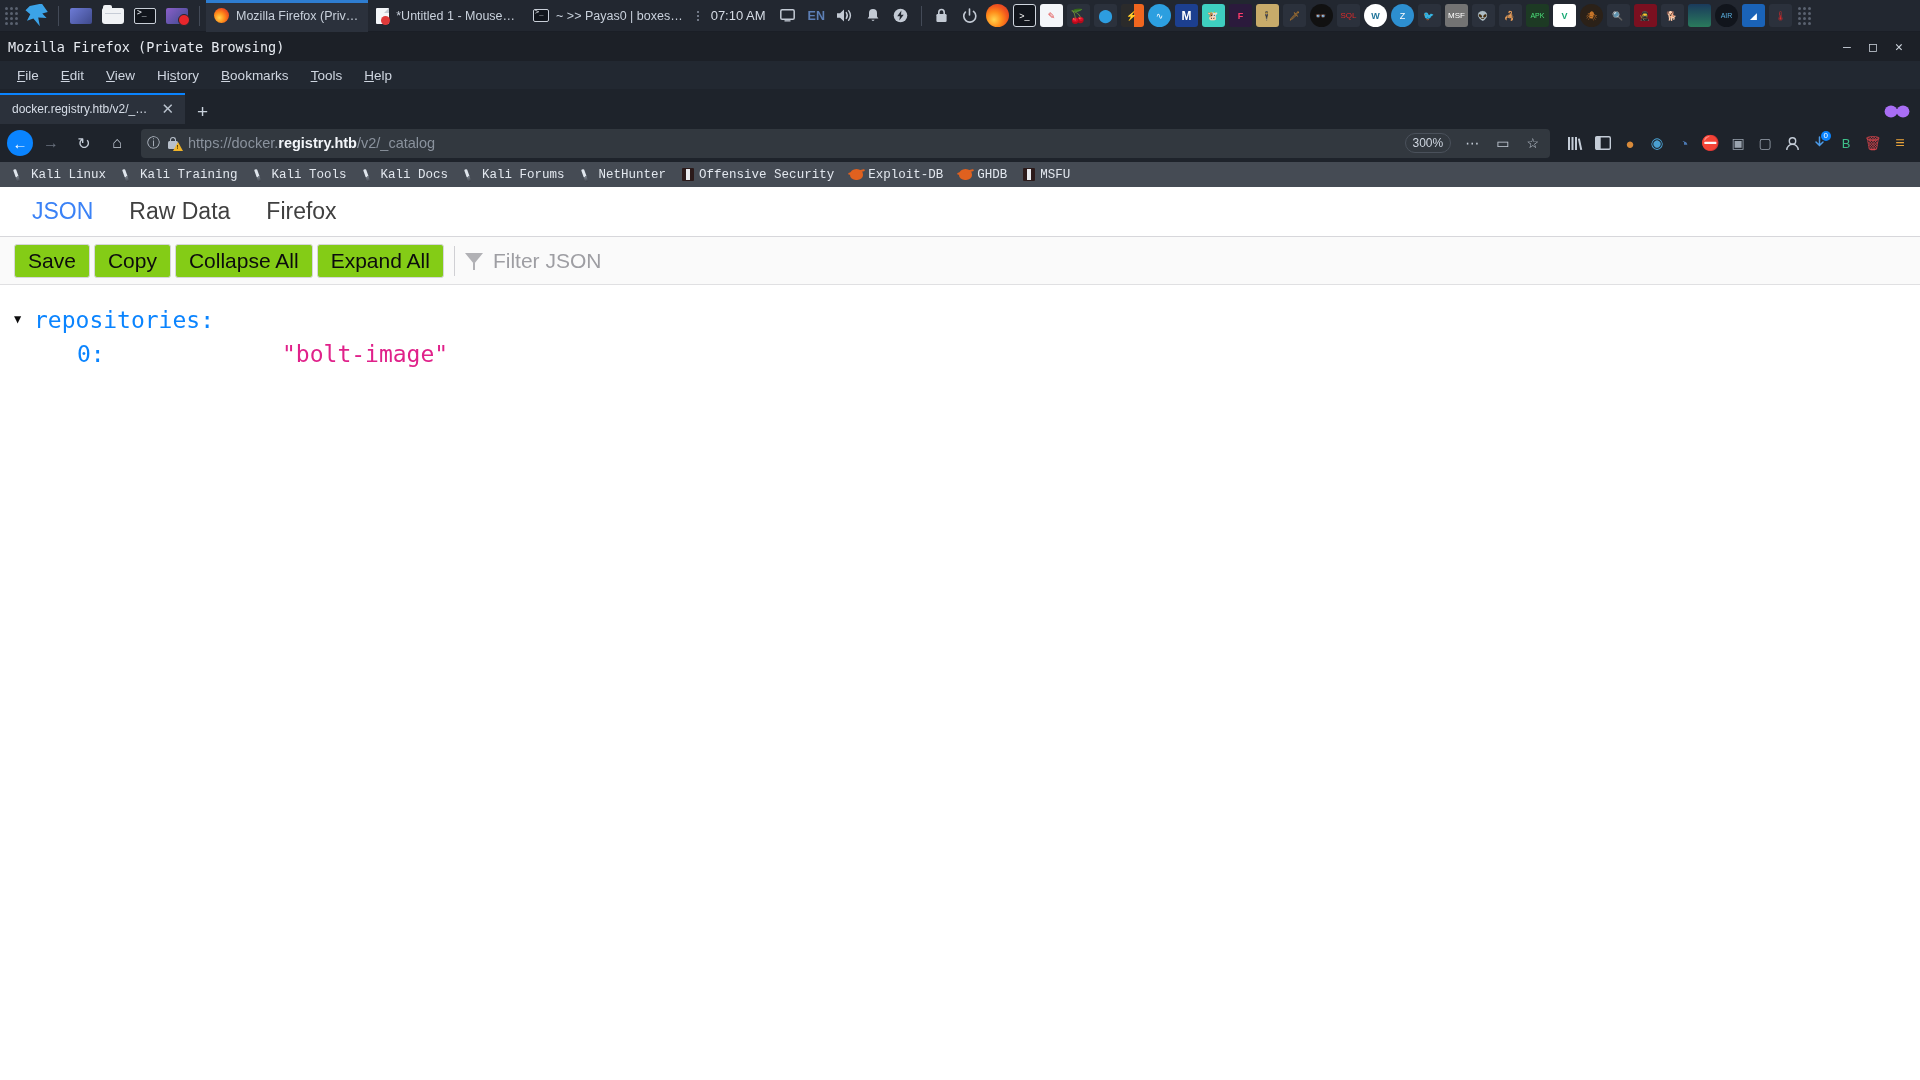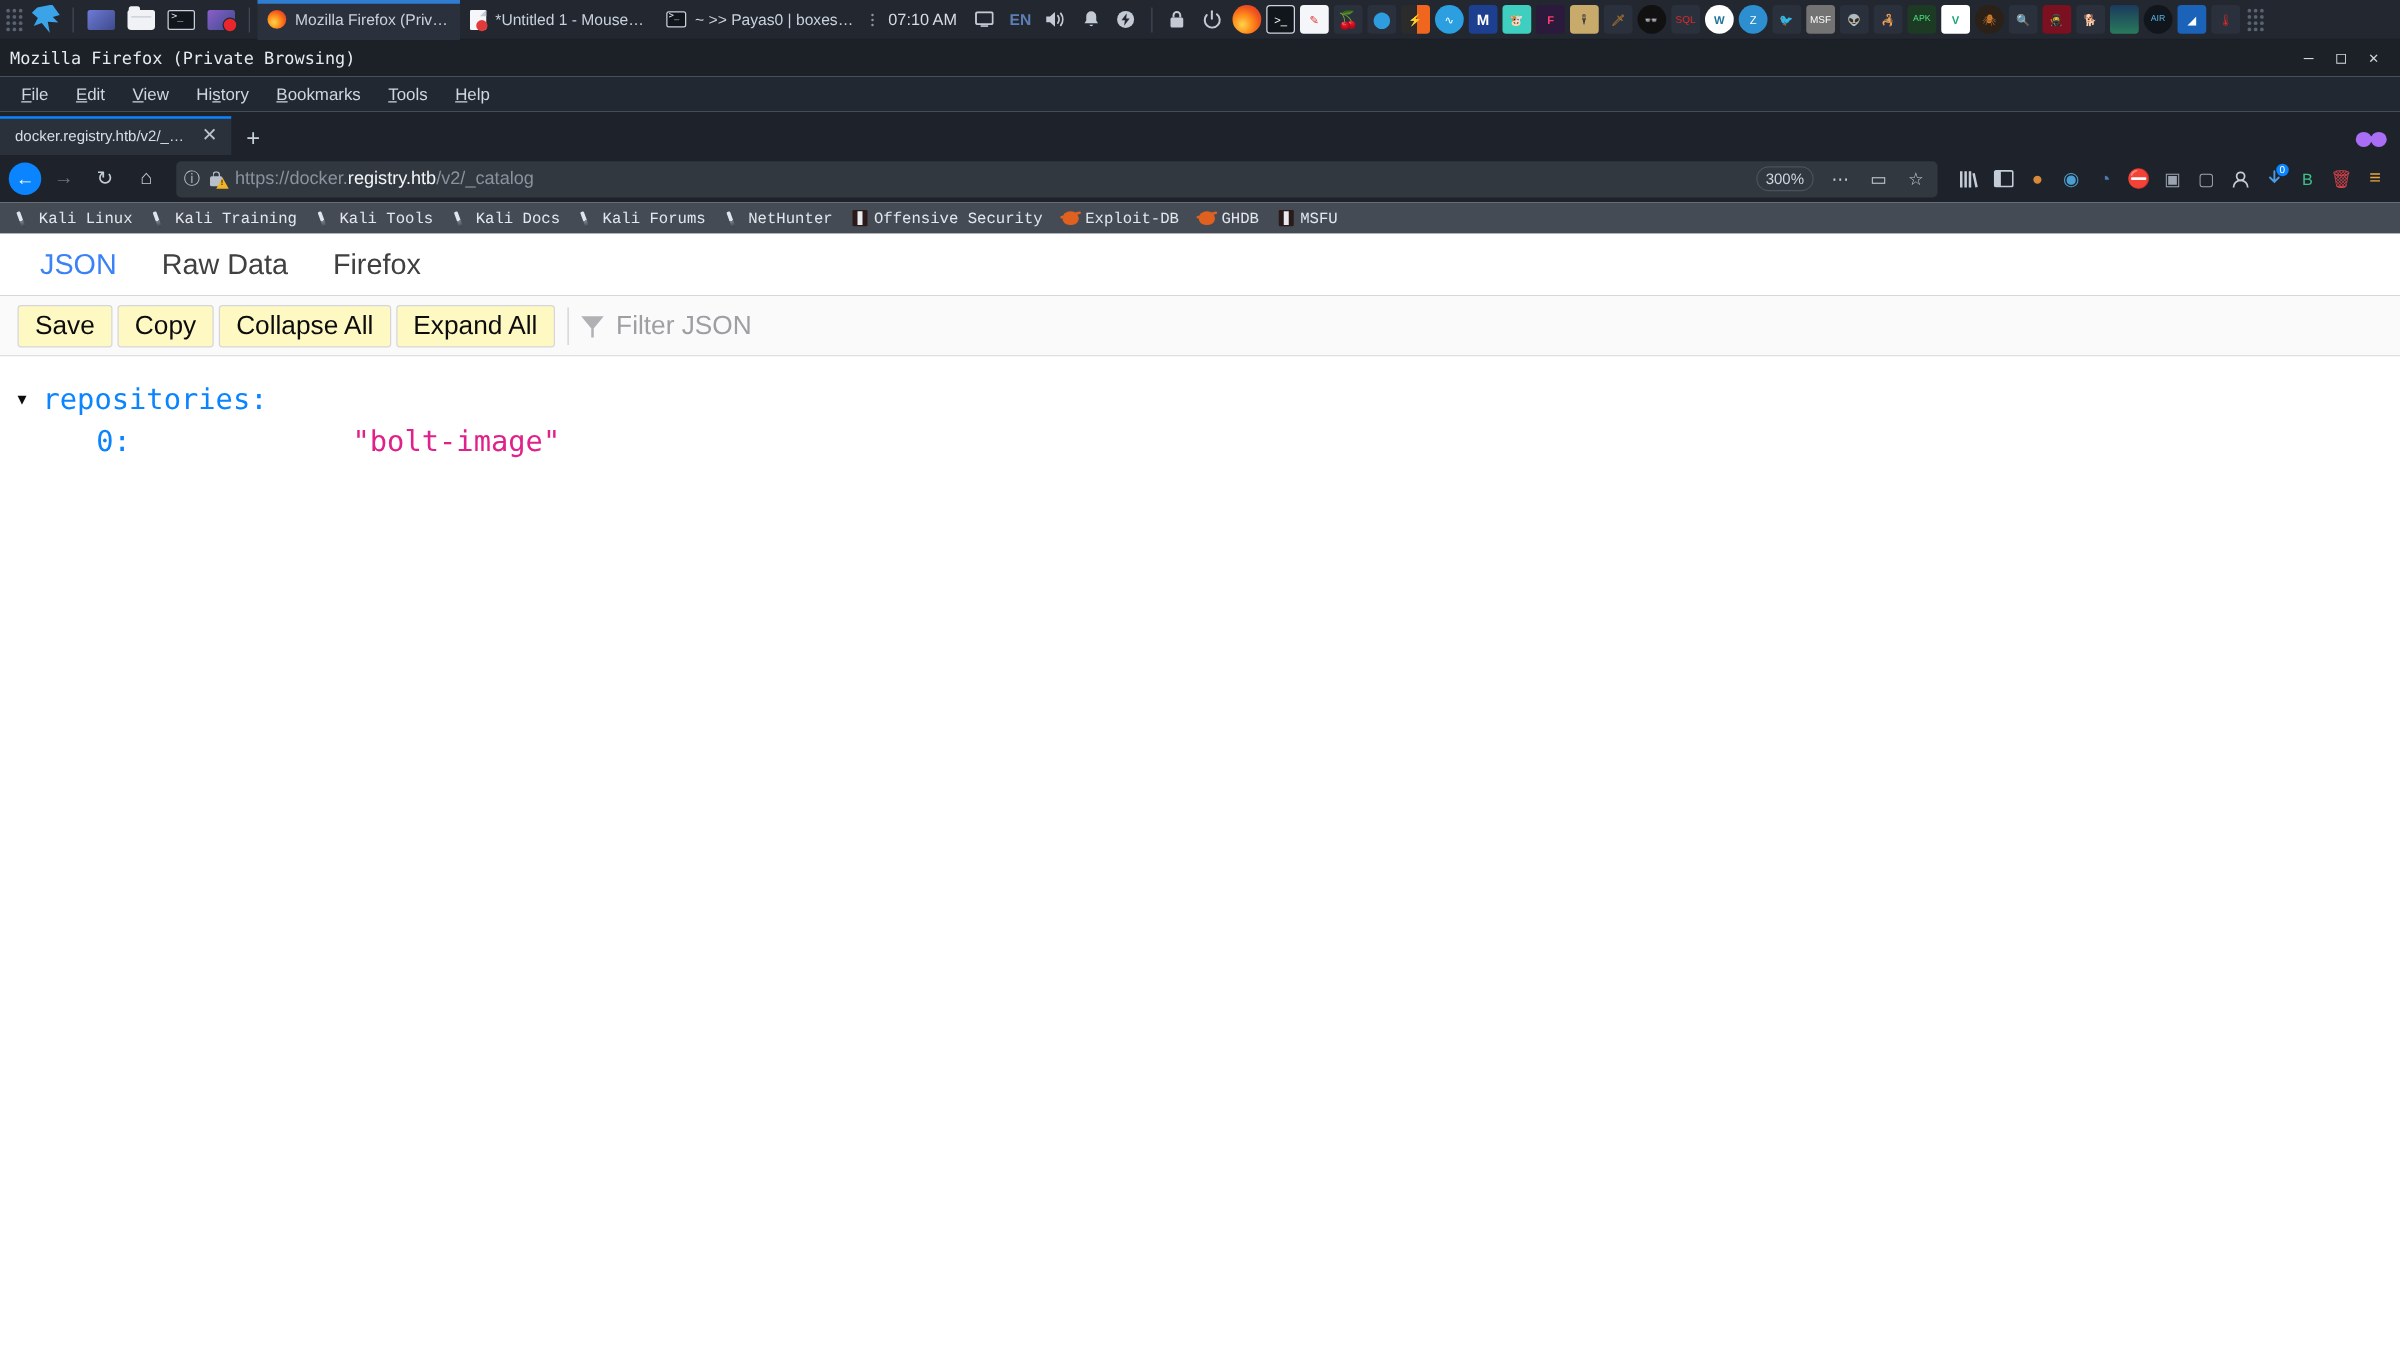--- a/index.html
+++ b/index.html
@@ -126,21 +126,21 @@
   }
   .url-i { color:#b7bfca; font-size: 13px; display:flex; align-items:center; }
   .lock-warn { position: relative; width: 14px; height: 14px; flex:none; }
   .lock-warn .body { position:absolute; left:1px; top:5px; width:10px; height:8px; background:#b8c0cb; border-radius:1.5px;}
   .lock-warn .shackle { position:absolute; left:3px; top:1px; width:6px; height:6px;
     border:1.8px solid #b8c0cb; border-bottom:none; border-radius:3px 3px 0 0; }
   .lock-warn .tri { position:absolute; right:-2px; bottom:-1px; width:0;height:0;
     border-left:5px solid transparent; border-right:5px solid transparent; border-bottom:9px solid #f0b429;}
   .lock-warn .tri:after{content:"!"; position:absolute; left:-1.5px; top:2px; font-size:6px; color:#3a2b00; font-weight:bold;}
   #urltext { font-size: 14.5px; color: #8a929d; white-space: nowrap; overflow:hidden; flex:1;}
-  #urltext .dom { color: #f3f6fa; font-weight: normal; }
+  #urltext .dom { color: #f3f6fa; font-weight: bold; }
   #zoomlvl { color:#cfd6e0; font-size: 12px; padding: 2px 7px; border:1px solid #4a515b;
     border-radius: 10px; margin-right: 2px; }
   .ub-ic { color:#c4ccd7; font-size:14px; padding: 0 5px; display:flex; align-items:center;}
 
   #ff-right { display:flex; align-items:center; gap:1px; padding-left:4px;}
   .rbtn { width: 26px; height: 28px; display:flex; align-items:center; justify-content:center;
     color:#c4ccd7; font-size: 14px; position:relative; }
   .badge { position:absolute; top:2px; right:1px; background:#0a84ff; color:#fff; font-size:8px;
     border-radius:7px; padding: 0 3px; line-height: 10px; }
 
@@ -155,21 +155,21 @@
   .bm-bug:before{content:""; position:absolute; left:-2px; top:2px; width:17px; height:2px; background:#e0611f; border-radius:2px; transform:rotate(-14deg);}
 
   
   #viewer { background: #fff; height: calc(1048px - 29px - 28px - 35px - 38px - 25px); }
   #jv-tabs { height: 50px; display:flex; align-items:center; padding-left: 14px; gap: 0;
     border-bottom: 1px solid #d7d7db; background:#fff;}
   .jv-tab { font-size: 23px; color: #404040; padding: 8px 18px; }
   .jv-tab.sel { color: #3b82f6; }
   #jv-toolbar { height: 48px; display:flex; align-items:center; padding-left: 14px; gap: 4px;
     border-bottom: 1px solid #e0e0e2; background:#fafafa;}
-  .jv-btn { font-size: 21px; color: #0c0c0d; background:#fef9c3; border:1px solid #d6d6da;
+  .jv-btn { font-size: 21px; color: #0c0c0d; background:#84cc16; border:1px solid #d6d6da;
     border-radius: 3px; padding: 4px 13px; }
   .jv-div { width:1px; height: 30px; background:#d0d0d4; margin: 0 6px; }
   #jv-filter { display:flex; align-items:center; gap: 9px; }
   .funnel { width:19px; height:20px; position:relative; flex:none;}
   .funnel:before{content:""; position:absolute; left:0; top:2px; width:0;height:0;
     border-left:9.5px solid transparent; border-right:9.5px solid transparent; border-top:11px solid #b1b1b5;}
   .funnel:after{content:""; position:absolute; left:8px; top:12px; width:2.5px; height:7px; background:#b1b1b5;}
   #filtertext { font-size: 21px; color: #9e9ea3; }
 
   #jv-body { padding: 18px 0 0 14px; font-family: "DejaVu Sans Mono", monospace; }

